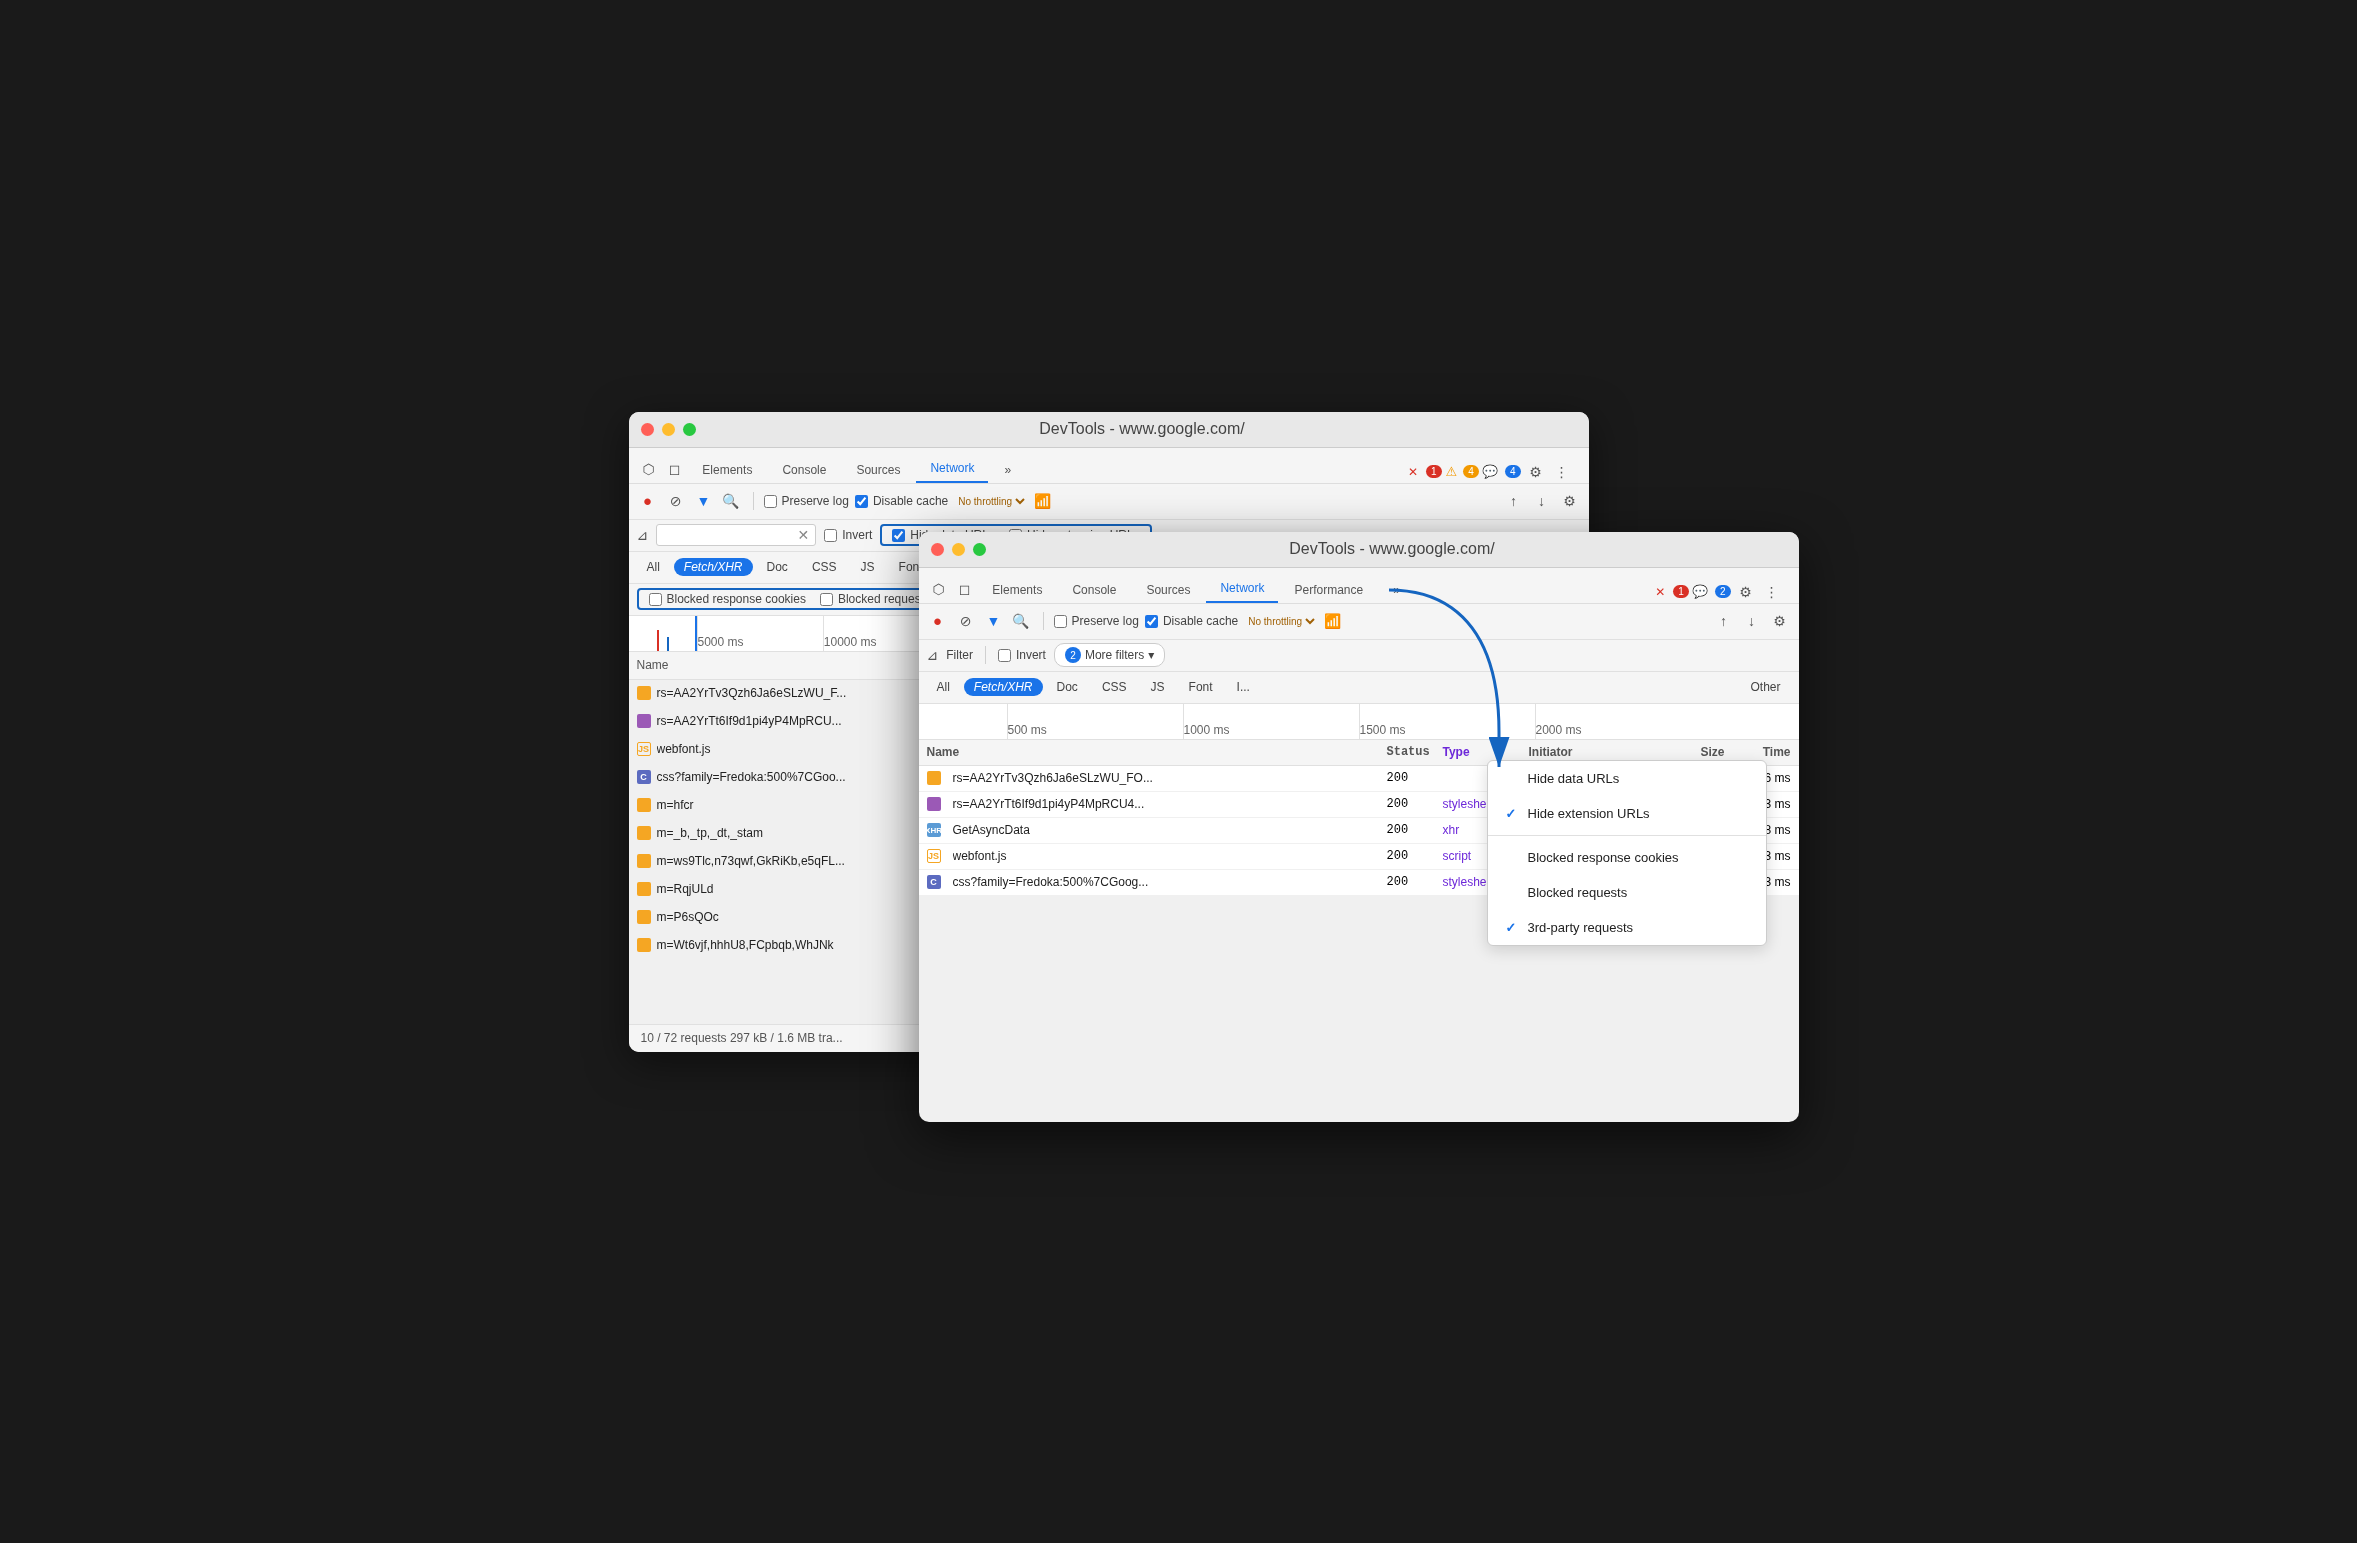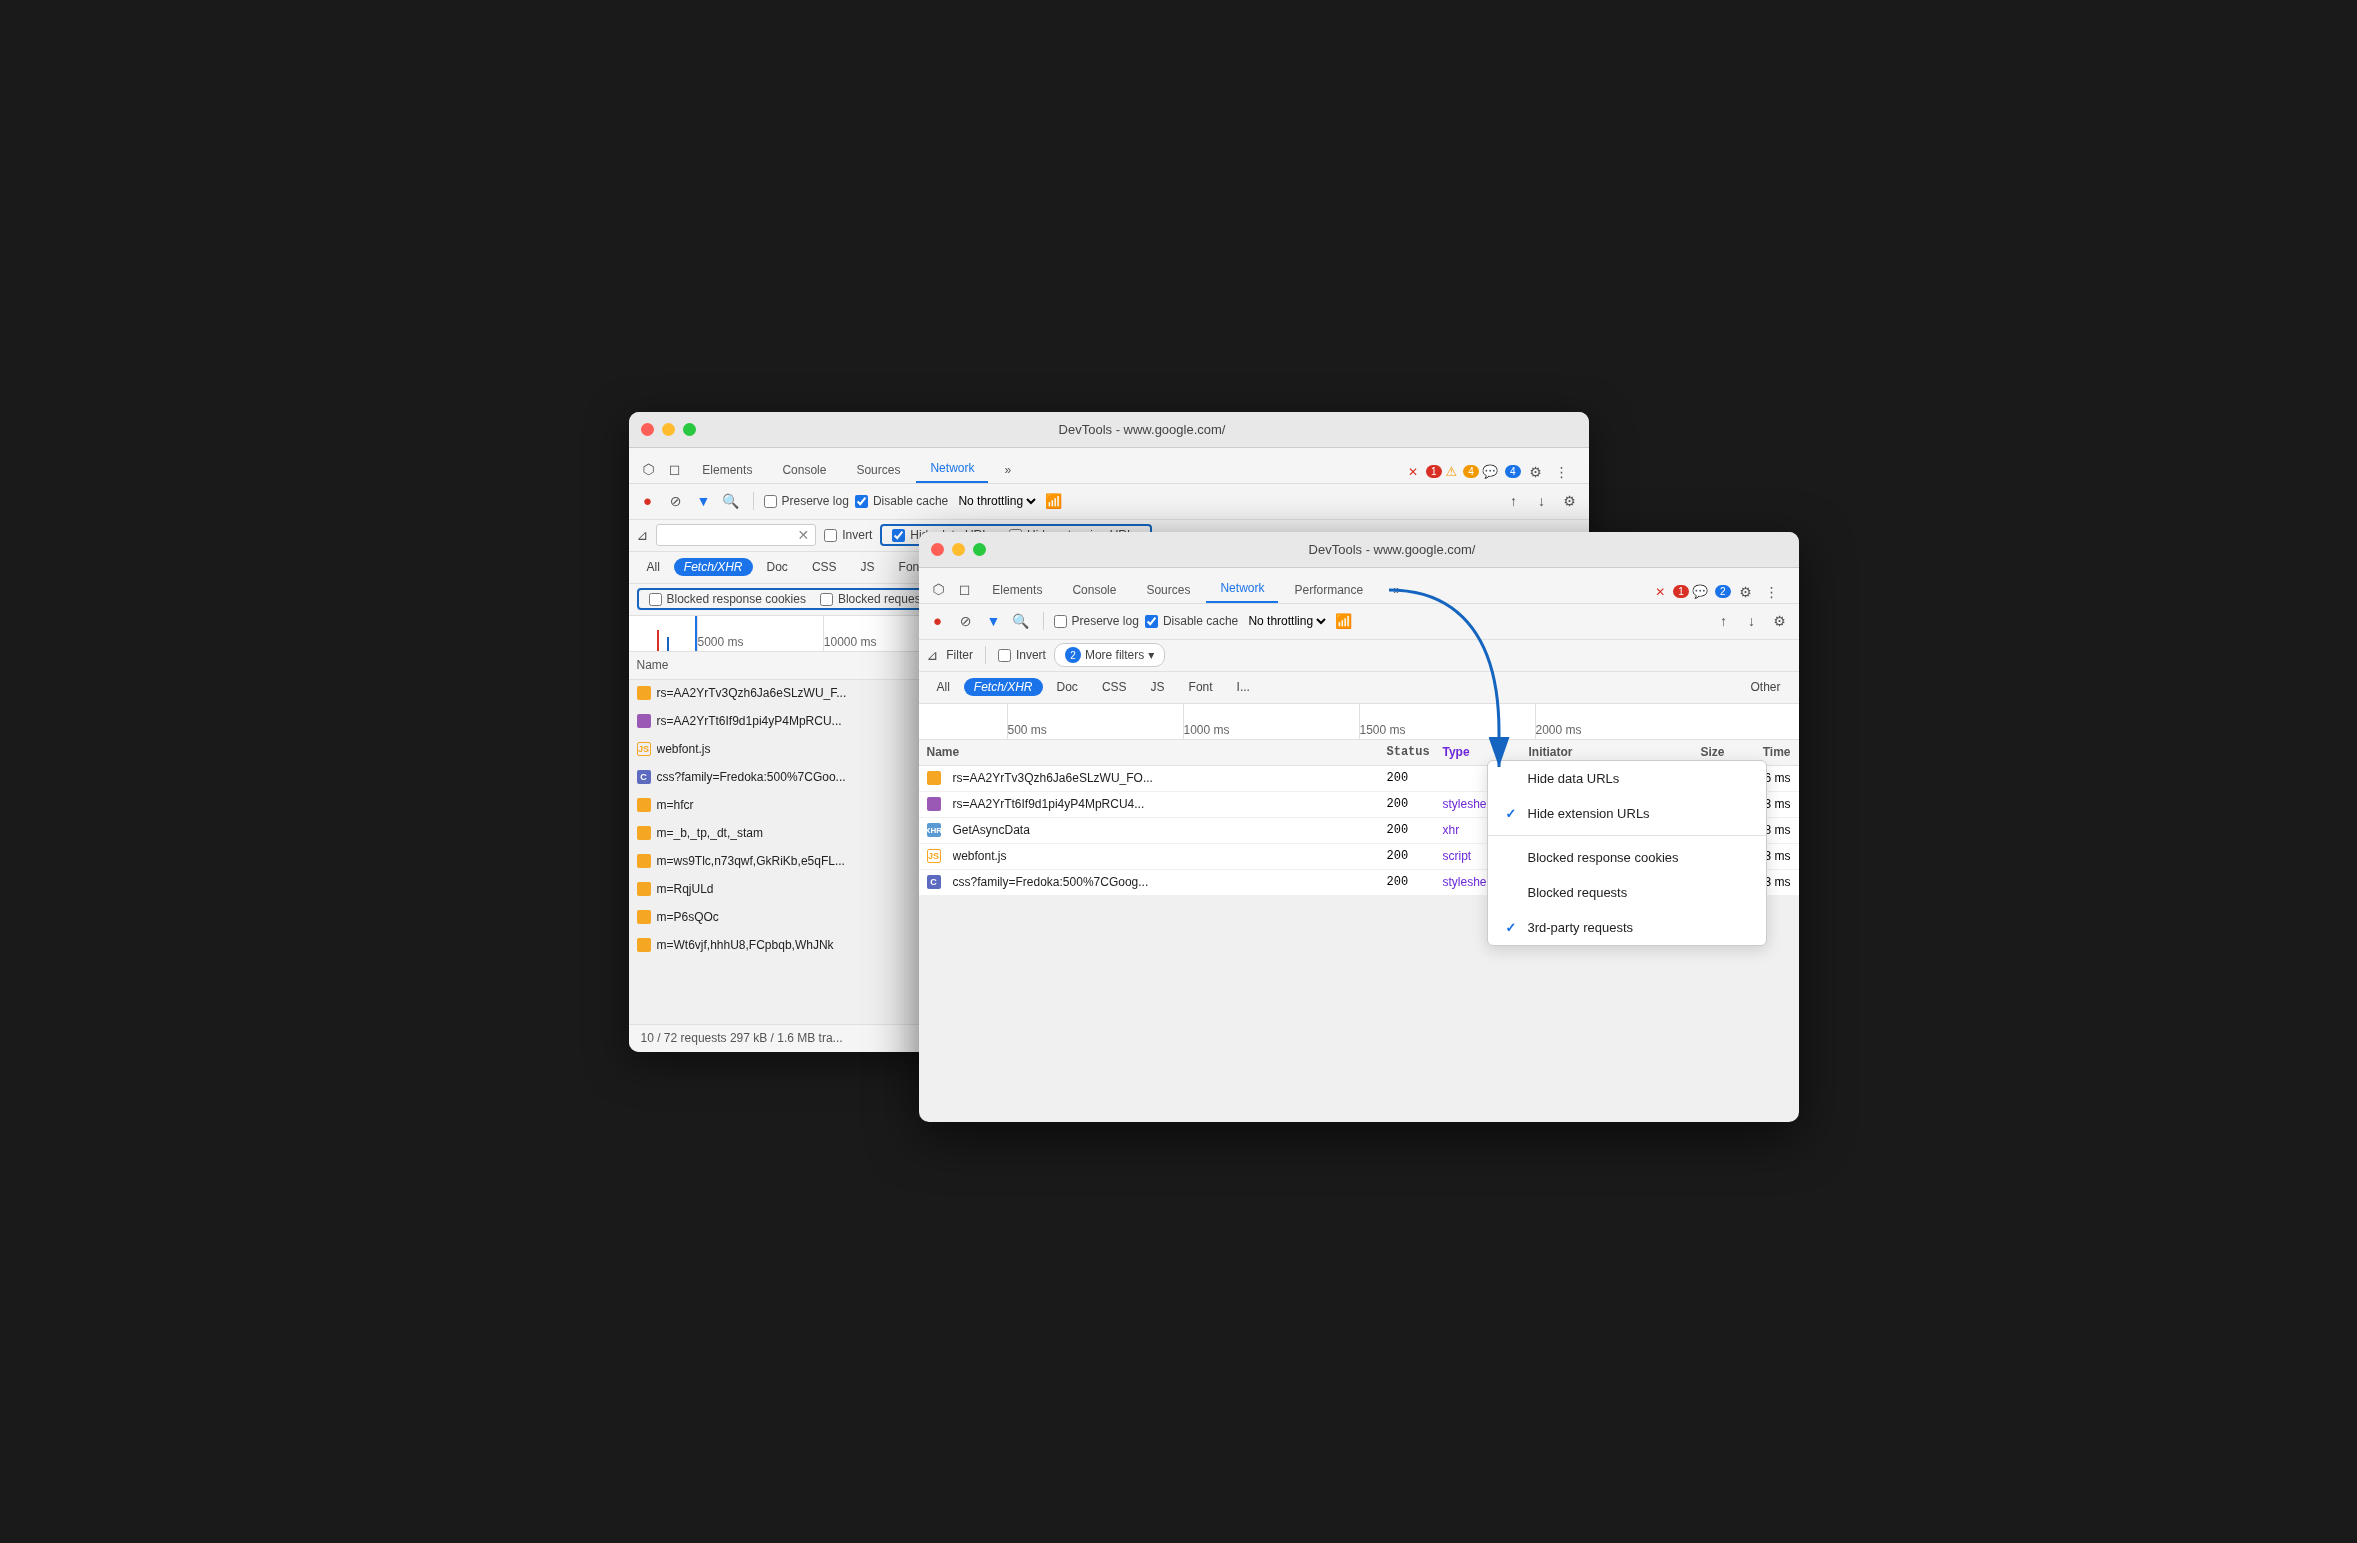--- a/index.html
+++ b/index.html
@@ -54,21 +54,21 @@
       border-radius: 50%;
       display: inline-block;
     }
     .win-close { background: #ff5f57; }
     .win-min { background: #febc2e; }
     .win-max { background: #28c840; }
 
     .window-title {
       flex: 1;
       text-align: center;
-      font-size: 13px;
+      font-size: 16px;
       color: #444;
       font-weight: 500;
     }
 
     
     .devtools-tabs {
       background: #f5f5f5;
       height: 36px;
       display: flex;
       align-items: flex-end;
@@ -166,26 +166,25 @@
       color: #444;
       cursor: pointer;
       white-space: nowrap;
     }
 
     .checkbox-label input[type="checkbox"] {
       accent-color: #1a73e8;
     }
 
     .no-throttling-select {
-      font-size: 12px;
-      color: #000000;
+      font-size: 10px;
+      color: #a16207;
       border: none;
       background: transparent;
       cursor: pointer;
-      text-align: center;
     }
 
     
     .filter-bar {
       background: #f5f5f5;
       height: 32px;
       display: flex;
       align-items: center;
       padding: 0 8px;
       border-bottom: 1px solid #e0e0e0;

